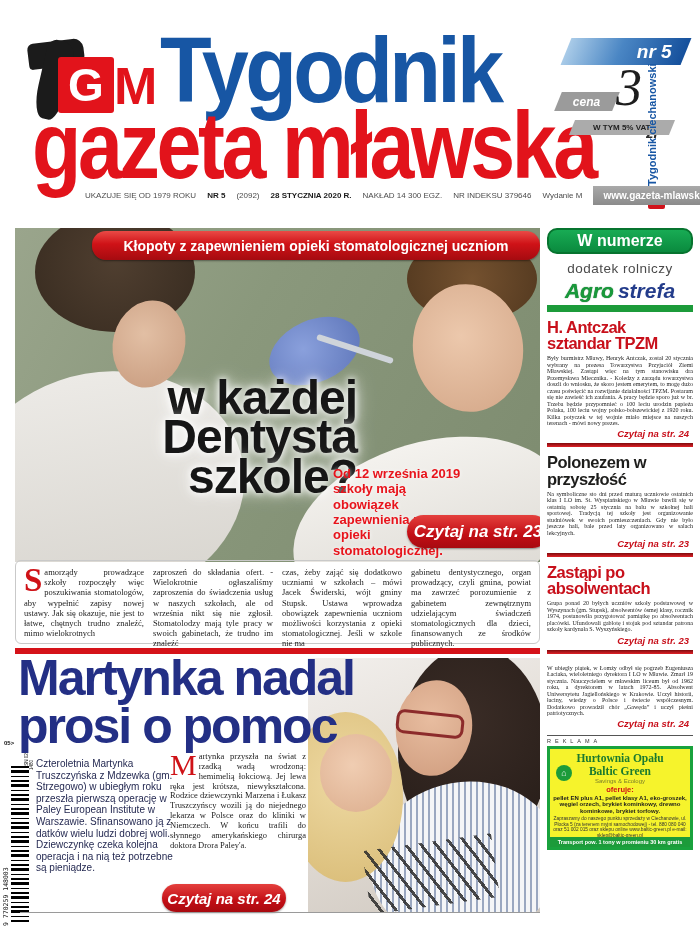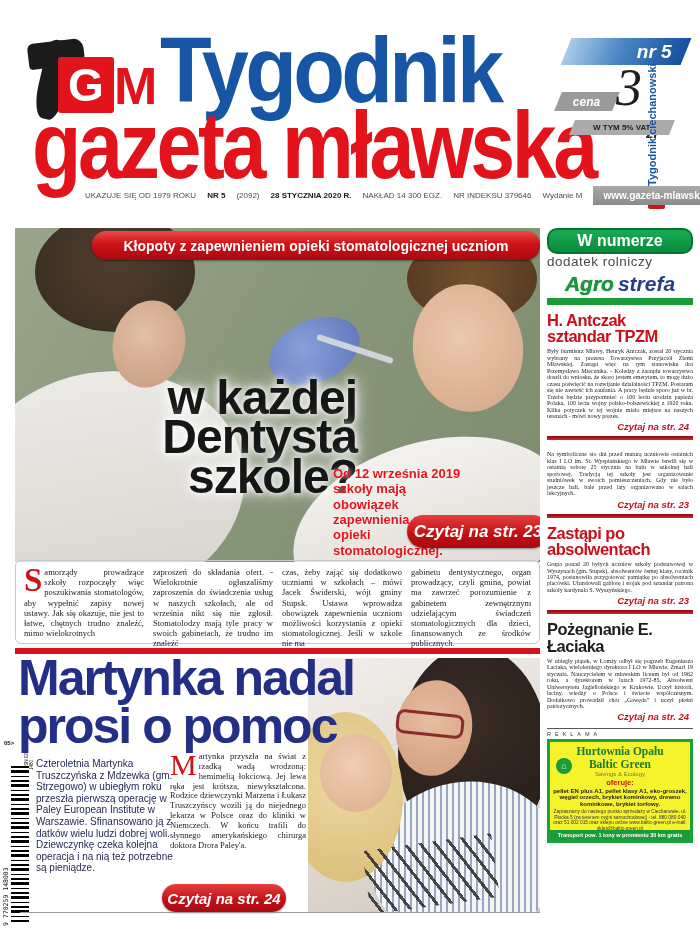--- a/index.html
+++ b/index.html
@@ -100,21 +100,21 @@
               font-size:10px;line-height:1.16;z-index:2;}
   .mart-body{position:absolute;left:170px;top:752px;width:136px;font-family:"Liberation Serif",serif;
              font-size:8.5px;line-height:1.16;text-align:justify;color:#1c1c1c;z-index:2;}
   .mart-drop{float:left;font-family:"Liberation Serif",serif;color:#cf1217;font-size:30px;line-height:.85;
              padding-right:2px;}
   .bottom-rule{position:absolute;left:20px;top:912px;width:520px;height:1px;background:#9a9a9a;}
   
   .sidebar{position:absolute;left:547px;top:228px;width:146px;display:flex;flex-direction:column;}
   .wnum{height:26px;background:linear-gradient(180deg,#18ab54,#0a8a3e);border:2px solid #07742f;border-radius:10px;
         display:flex;align-items:center;justify-content:center;color:#fff;font-weight:bold;font-size:16px;box-sizing:border-box;}
-  .dodatek{color:#4a4a4a;font-size:13.5px;letter-spacing:.5px;}
+  .dodatek{margin-top:7px;text-align:center;color:#4a4a4a;font-size:13.5px;letter-spacing:.5px;}
   .agro{margin-top:4px;text-align:center;font-style:italic;font-weight:bold;font-size:21px;line-height:1;}
   .agro .a1{color:#19993b;text-shadow:0 0 1px #0c5e22;}
   .agro .a2{color:#233c8b;margin-left:4px;}
   .green-bar{margin-top:4px;height:7px;background:#1c9b3a;}
   .sb-art{margin-top:7px;}
   .sb-title{font-weight:bold;font-size:16.5px;line-height:.98;letter-spacing:-.5px;}
   .t-red{color:#c8101b;}
   .t-dark{color:#1d1d1b;}
   .sb-body{margin-top:4px;font-family:"Liberation Serif",serif;font-size:6px;line-height:1.08;
            text-align:justify;color:#1c1c1c;}
@@ -247,34 +247,34 @@
     <div class="green-bar"></div>
 
     <div class="sb-art">
       <div class="sb-title t-red">H. Antczak sztandar TPZM</div>
       <div class="sb-body">Były burmistrz Mławy, Henryk Antczak, został 20 stycznia wybrany na prezesa Towarzystwa Przyjaciół Ziemi Mławskiej. Zastąpi więc na tym stanowisku dra Przemysława Miecznika. - Koledzy z zarządu towarzystwa doszli do wniosku, że skoro jestem emerytem, to mogę dużo czasu poświęcić na rozwijanie działalności TPZM. Postaram się nie zawieść ich zaufania. A pracy będzie sporo już w br. Trzeba będzie przypomnieć o 100 leciu urodzin papieża Polaka, 100 leciu wojny polsko-bolszewickiej z 1920 roku. Kilka potyczek w tej wojnie miało miejsce na naszych terenach - mówi nowy prezes.</div>
       <div class="sb-read">Czytaj na str. 24</div>
       <div class="sb-div"></div>
     </div>
 
     <div class="sb-art">
+      <div class="sb-title t-dark">Polonezem w przyszłość</div>
       <div class="sb-body">Na symboliczne sto dni przed maturą uczniowie ostatnich klas I LO im. St. Wyspiańskiego w Mławie bawili się w ostatnią sobotę 25 stycznia na balu w szkolnej hali sportowej. Tradycją tej szkoły jest organizowanie studniówek w swoich pomieszczeniach. Gdy nie było jeszcze hali, bale przed laty organizowano w salach lekcyjnych.</div>
       <div class="sb-read">Czytaj na str. 23</div>
       <div class="sb-div"></div>
     </div>
 
     <div class="sb-art">
       <div class="sb-title t-red">Zastąpi po absolwentach</div>
       <div class="sb-body">Grupa ponad 20 byłych uczniów szkoły podstawowej w Wyszynach (gm. Stupsk), absolwentów ósmej klasy, rocznik 1974, postanowiła przygotować pamiątkę po absolwentach placówki. Ufundowali gablotę i stojak pod sztandar patrona szkoły kardynała S. Wyszyńskiego.</div>
       <div class="sb-read">Czytaj na str. 23</div>
       <div class="sb-div"></div>
     </div>
 
     <div class="sb-art">
-      <div class="sb-title t-dark">Pożegnanie E. Łaciaka</div>
       <div class="sb-body">W ubiegły piątek, w Łomży odbył się pogrzeb Eugeniusza Łaciaka, wieloletniego dyrektora I LO w Mławie. Zmarł 19 stycznia. Nauczycielem w mławskim liceum był od 1962 roku, a dyrektorem w latach 1972-85. Absolwent Uniwersytetu Jagiellońskiego w Krakowie. Uczył historii, łaciny, wiedzy o Polsce i świecie współczesnym. Dodatkowo prowadził chór „Gawęda” i uczył pieśni patriotycznych.</div>
       <div class="sb-read">Czytaj na str. 24</div>
     </div>
 
     <div class="reklama">REKLAMA</div>
     <div class="ad-box">
       <div class="ad-logo">⌂</div>
       <div class="ad-title">
         <div>Hurtownia Opału</div>
         <div>Baltic Green</div>

